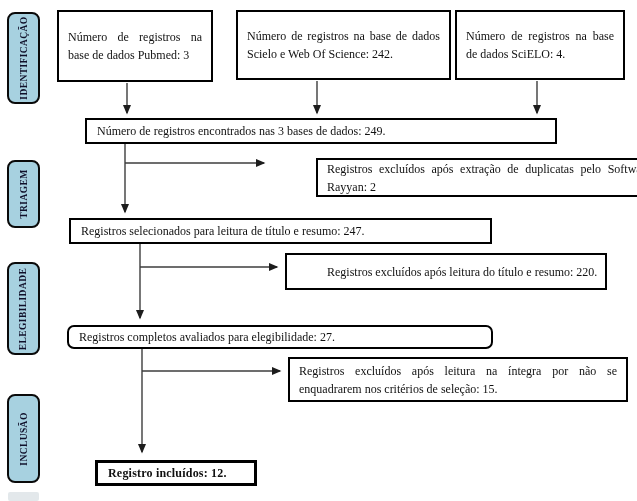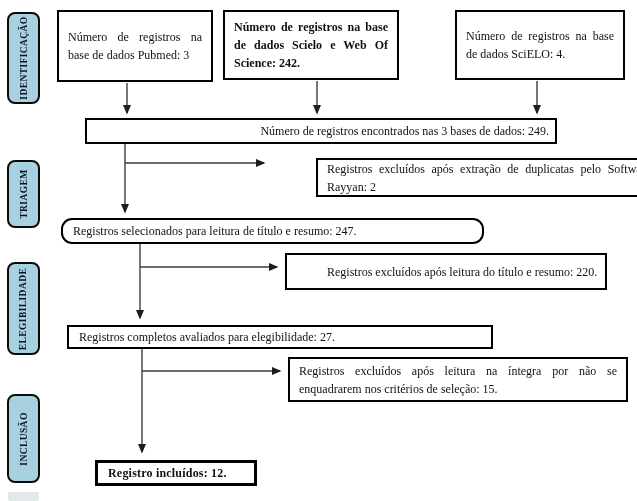--- a/index.html
+++ b/index.html
@@ -72,44 +72,44 @@
   <div class="stage" style="top:262px;height:93px;">
     <span>ELEGIBILIDADE</span>
   </div>
   <div class="stage" style="top:394px;height:89px;">
     <span>INCLUSÃO</span>
   </div>
 
   <div class="box justify pad" style="left:57px;top:10px;width:156px;height:72px;">
     <span class="txt">Número de registros na base de dados Pubmed: 3</span>
   </div>
-  <div class="box justify pad" style="left:223px;top:10px;width:176px;height:70px;font-weight:bold;">
+  <div class="box justify pad" style="left:236px;top:10px;width:215px;height:70px;">
     <span class="txt">Número de registros na base de dados Scielo e Web Of Science: 242.</span>
   </div>
   <div class="box justify pad" style="left:455px;top:10px;width:170px;height:70px;">
     <span class="txt">Número de registros na base de dados SciELO: 4.</span>
   </div>
 
-  <div class="box single" style="left:85px;top:118px;width:472px;height:26px;text-align:right;">
+  <div class="box single" style="left:85px;top:118px;width:472px;height:26px;">
     <span class="txt">Número de registros encontrados nas 3 bases de dados: 249.</span>
   </div>
 
   <div class="box justify pad" style="left:272px;top:158px;width:346px;height:39px;margin-left:44px;">
     <span class="txt">Registros excluídos após extração de duplicatas pelo Software Rayyan: 2</span>
   </div>
 
-  <div class="box single" style="left:61px;top:218px;width:423px;height:26px;border-radius:11px;">
+  <div class="box single" style="left:69px;top:218px;width:423px;height:26px;">
     <span class="txt">Registros selecionados para leitura de título e resumo: 247.</span>
   </div>
 
   <div class="box single" style="left:285px;top:253px;width:322px;height:37px;padding-left:40px;">
     <span class="txt">Registros excluídos após leitura do título e resumo: 220.</span>
   </div>
 
-  <div class="box single" style="left:67px;top:325px;width:426px;height:24px;">
+  <div class="box single" style="left:67px;top:325px;width:426px;height:24px;border-radius:7px;">
     <span class="txt">Registros completos avaliados para elegibilidade: 27.</span>
   </div>
 
   <div class="box justify pad" style="left:288px;top:357px;width:340px;height:45px;">
     <span class="txt">Registros excluídos após leitura na íntegra por não se enquadrarem nos critérios de seleção: 15.</span>
   </div>
 
   <div class="box single bold" style="left:95px;top:460px;width:162px;height:26px;border-width:3px;">
     <span class="txt">Registro incluídos: 12.</span>
   </div>

